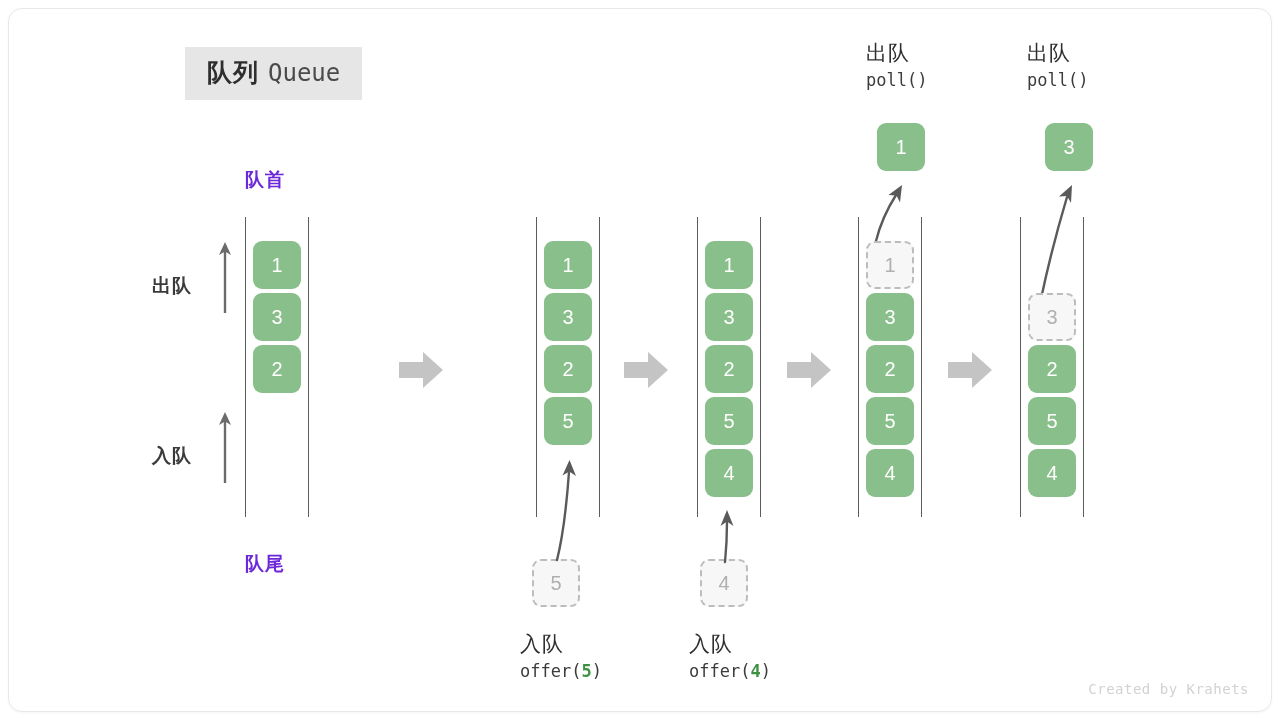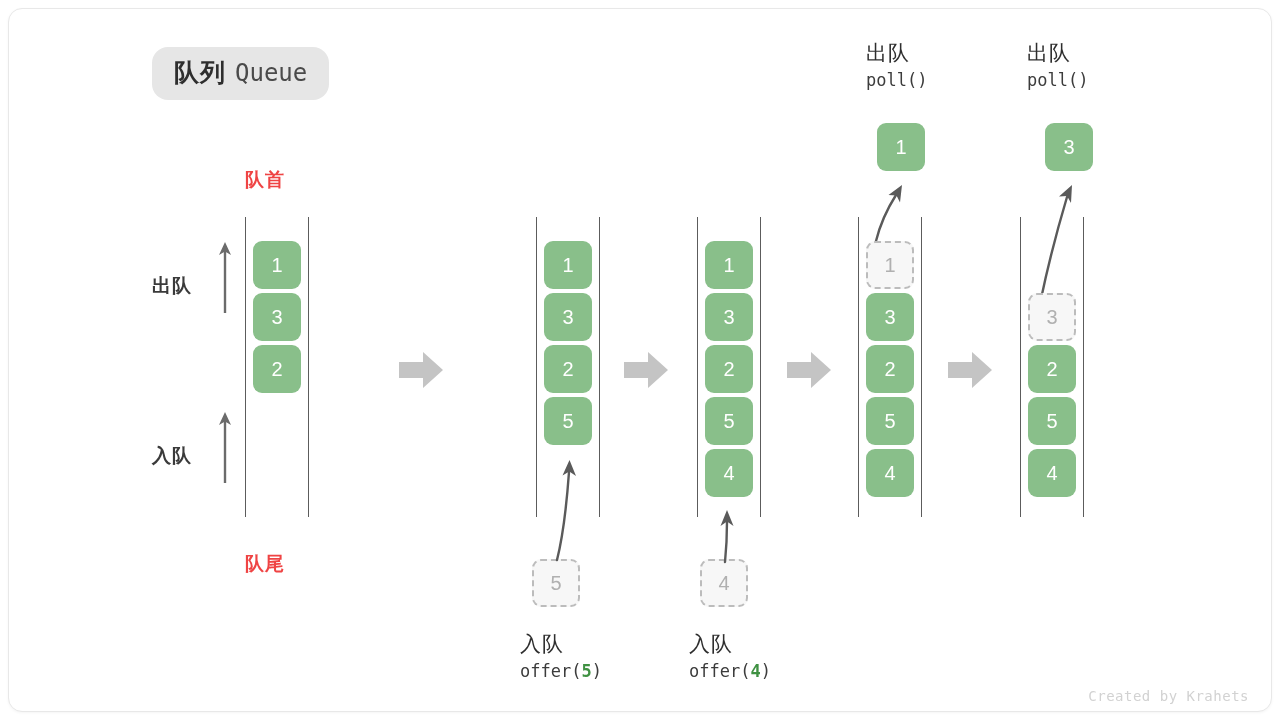--- a/index.html
+++ b/index.html
@@ -25,46 +25,46 @@
     border: 1px solid #e8e8e8;
     border-radius: 14px;
     box-shadow: 0 1px 3px rgba(0,0,0,0.045);
     overflow: hidden;
   }
 
   .abs { position: absolute; }
 
   
   #title-badge {
-    left: 143px;
+    left: 176px;
     top: 38px;
     padding: 13px 22px 15px 22px;
     background: #e6e6e6;
-    border-radius: 16px;
+    border-radius: 0;
     white-space: nowrap;
     line-height: 1;
   }
   #title-badge .cn {
     font-size: 25px;
     font-weight: bold;
     color: #2e2e2e;
     letter-spacing: 1px;
   }
   #title-badge .en {
     font-size: 24px;
     color: #4a4a4a;
     font-family: "DejaVu Sans Mono", "Liberation Mono", monospace;
     margin-left: 9px;
   }
 
   
   .endlabel {
     font-size: 19px;
     font-weight: bold;
-    color: #ef4444;
+    color: #6d28d9;
     letter-spacing: 1px;
     white-space: nowrap;
   }
 
   
   .dirlabel {
     font-size: 19px;
     font-weight: bold;
     color: #3a3a3a;
     letter-spacing: 1px;
@@ -114,21 +114,21 @@
   .caption .code {
     font-size: 17px;
     color: #3c3c3c;
     font-family: "DejaVu Sans Mono", "Liberation Mono", monospace;
   }
   .caption .code .arg { color: #3f9142; font-weight: bold; }
 
   
   #footer {
     right: 22px;
-    bottom: 7px;
+    bottom: 14px;
     font-family: "DejaVu Sans Mono", "Liberation Mono", monospace;
     font-size: 14px;
     color: #d2d2d2;
     letter-spacing: 0.5px;
   }
 
   svg { display: block; overflow: visible; }
 </style>
 </head>
 <body>

